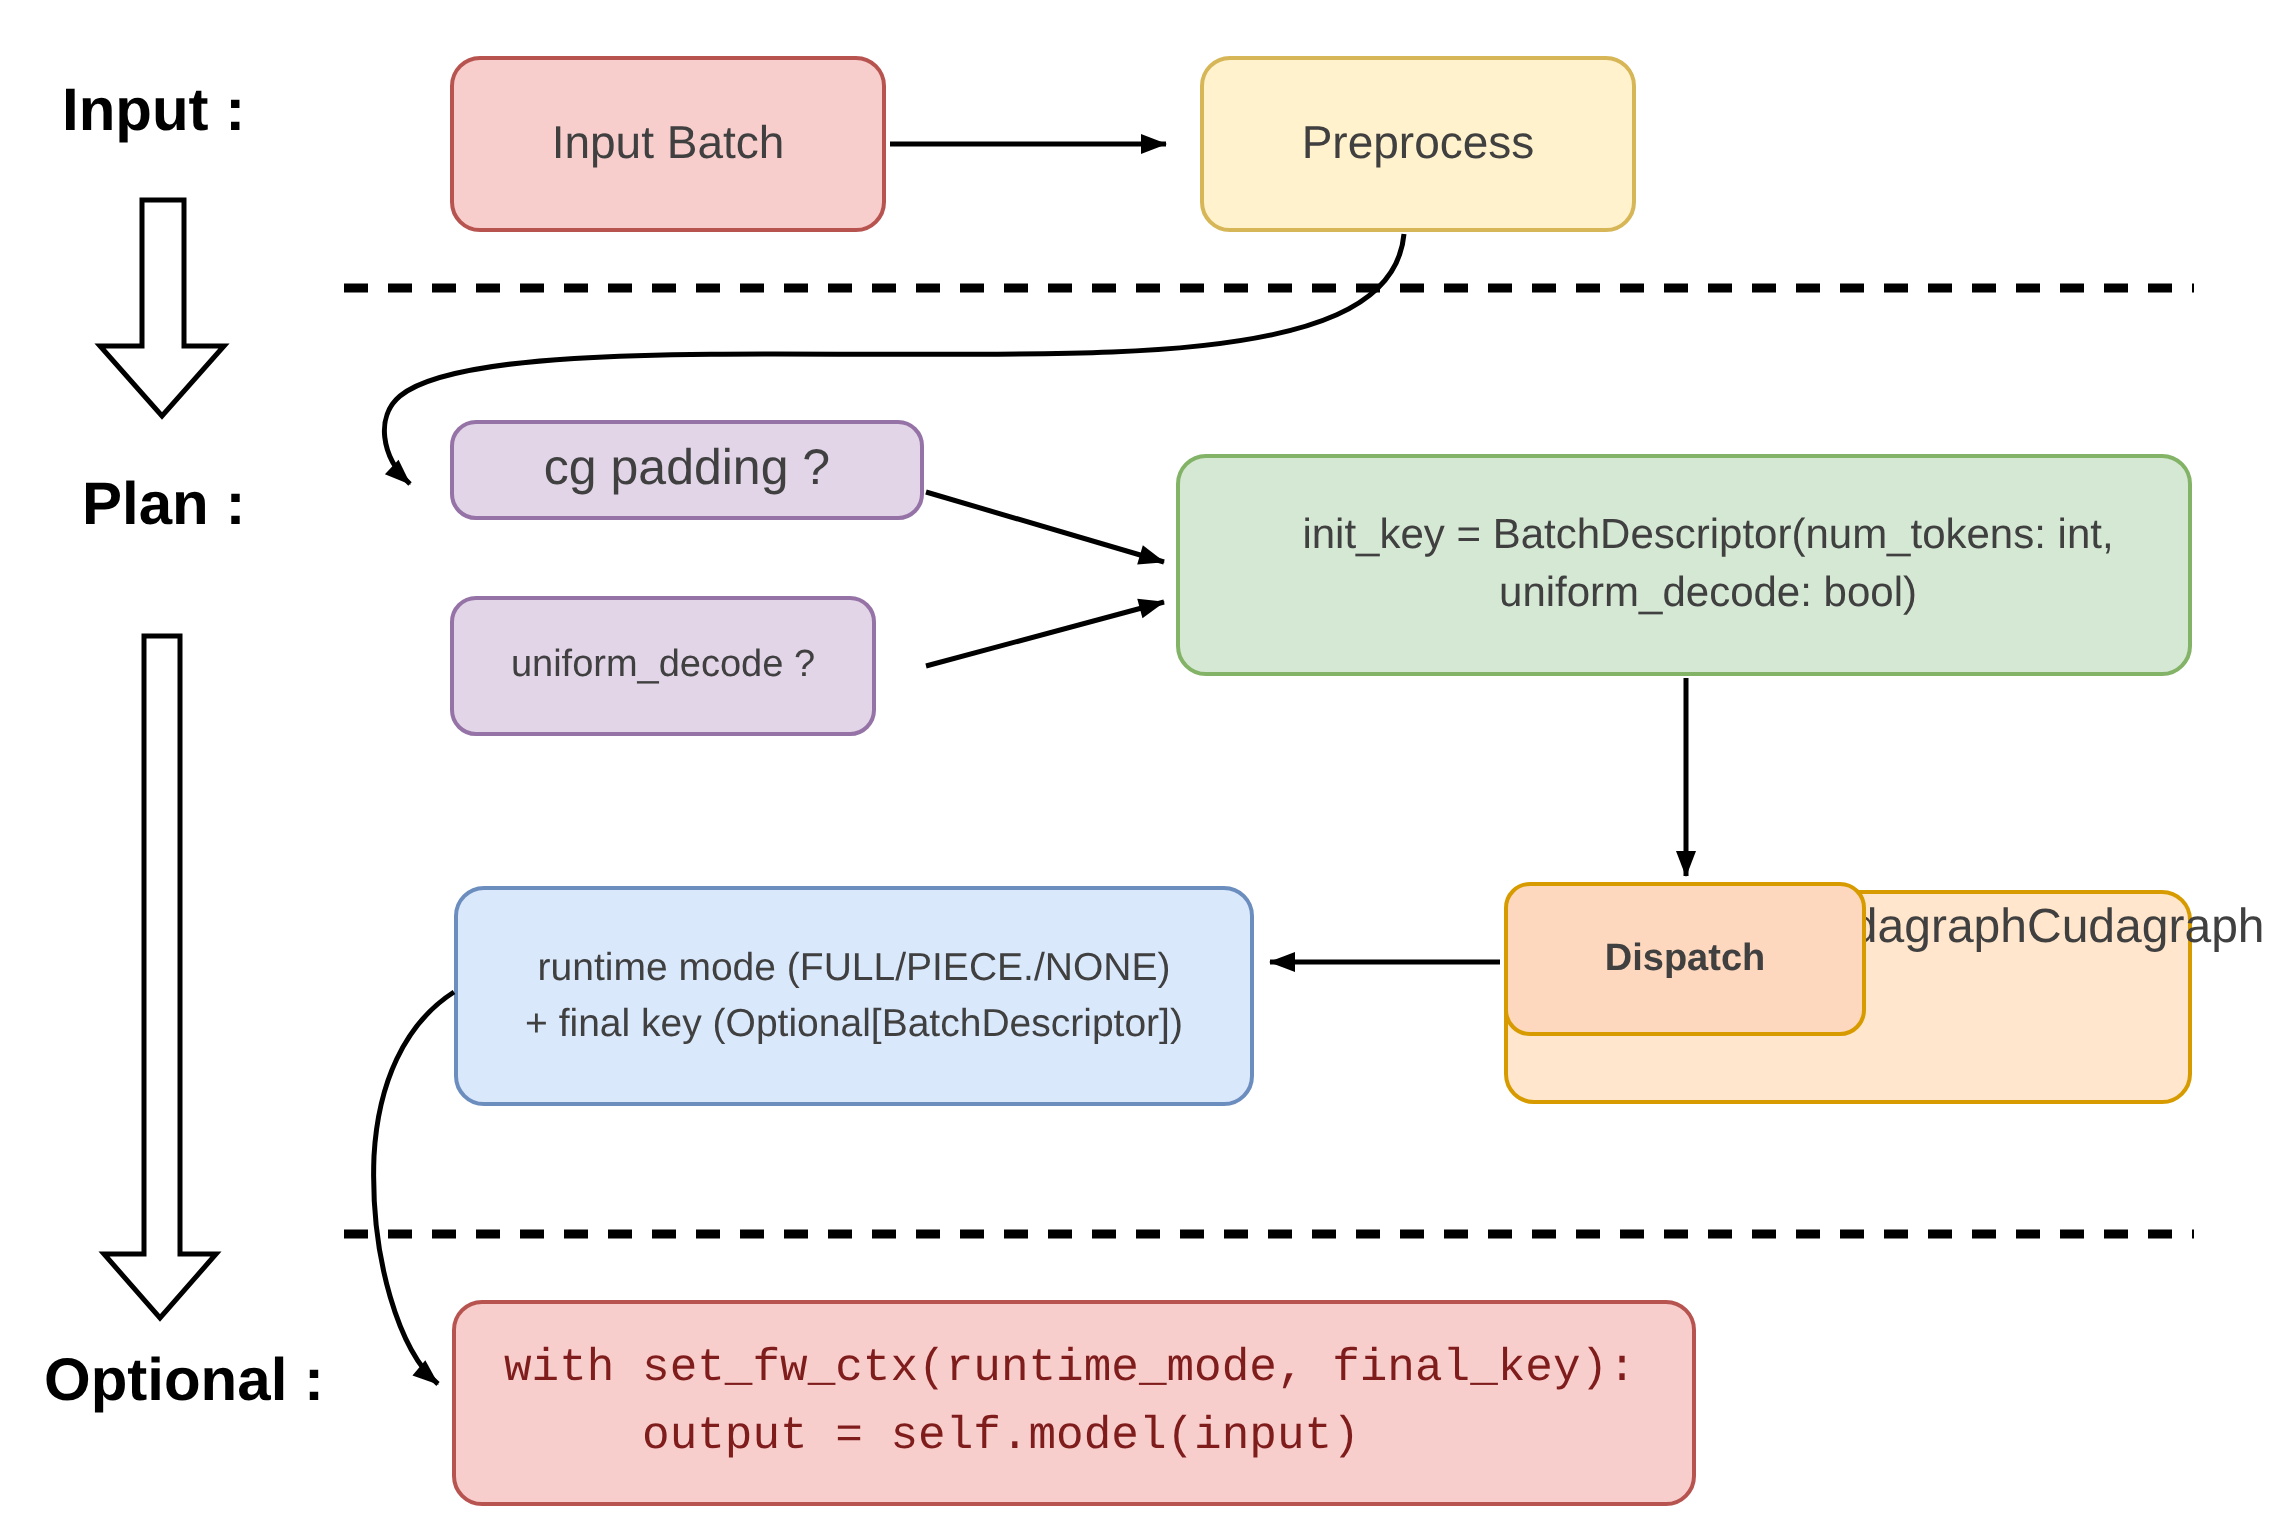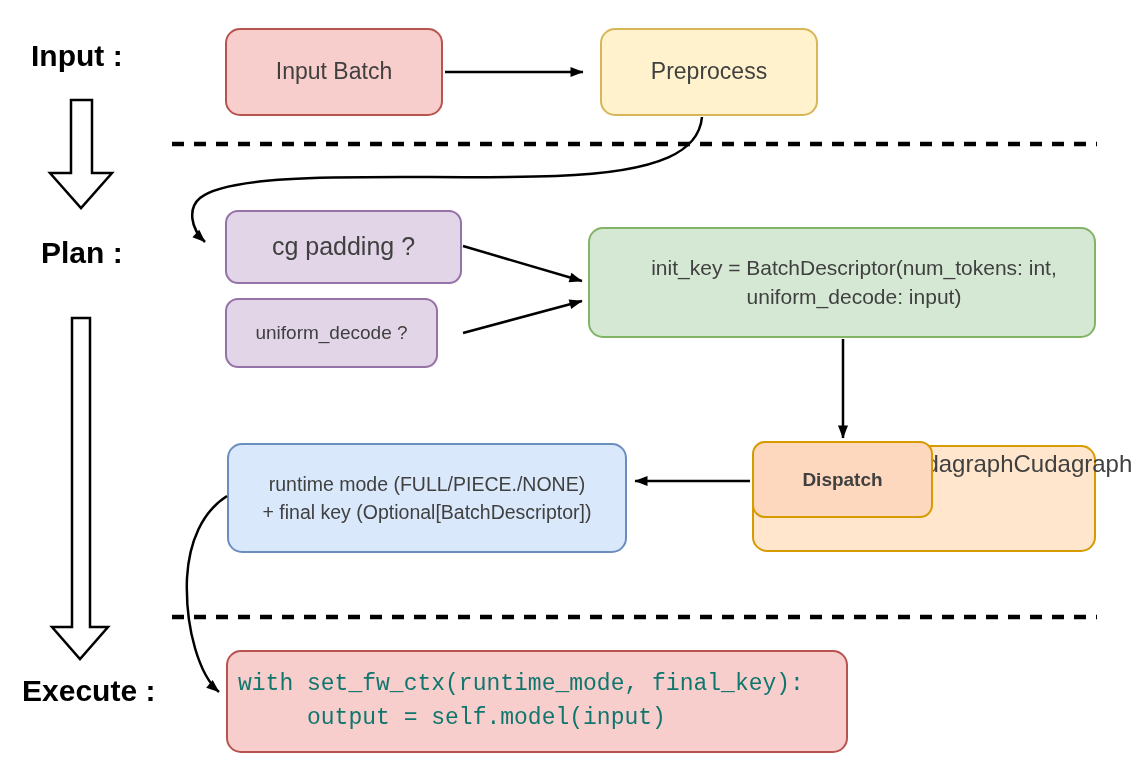--- a/index.html
+++ b/index.html
@@ -11,23 +11,23 @@
     position:absolute; font-weight:bold; font-size:30px; color:#000;
     white-space:nowrap; line-height:1;text-align:right;
   }
   .node {
     position:absolute; box-sizing:border-box; border:2px solid #000;
     border-radius:15px; display:flex; flex-direction:column;
     align-items:center; justify-content:center; text-align:center;
     color:#404040; line-height:1.35; white-space:nowrap;
   }
   .node.code {
-    font-family:"Liberation Mono", monospace; color:#0f766e;
+    font-family:"Liberation Mono", monospace; color:#7f1d1d;
     align-items:flex-start; text-align:left; white-space:pre;
-    padding-left:10px; line-height:1.45;
+    padding-left:24px; line-height:1.45;
   }
   .cud-label {
     position:absolute; left:182px; top:0; width:155px; height:100%;
     display:flex; flex-direction:row; justify-content:center;
     text-align:center; font-size:24px; line-height:1.4;
   }
   svg.overlay {
     position:absolute; left:0; top:0; width:1142px; height:770px;
     pointer-events:none;
   }
@@ -35,41 +35,41 @@
   .dashed { stroke:#000; stroke-width:4.5; stroke-dasharray:12 10; fill:none; }
   .hollow { fill:#ffffff; stroke:#000; stroke-width:2.5; }
 </style>
 </head>
 <body>
 
 <div class="canvas">
 
   <div class="section-label" style="left:31px;top:41px">Input :</div>
   <div class="section-label" style="left:41px;top:238px">Plan :</div>
-  <div class="section-label" style="left:22px;top:676px">Execute :</div>
+  <div class="section-label" style="left:22px;top:676px">Optional :</div>
 
   <div class="node" style="left: 225px; top: 28px; width: 218px; height: 88px; font-size: 23px; background-color: rgb(248, 206, 204); border-color: rgb(184, 84, 80);">
     <div>Input Batch</div>
   </div>
 
   <div class="node" style="left: 588px; top: 28px; width: 218px; height: 88px; font-size: 23px; background-color: rgb(255, 242, 204); border-color: rgb(214, 182, 86); margin-left: 12px;">
     <div>Preprocess</div>
   </div>
 
-  <div class="node" style="left: 225px; top: 210px; width: 237px; height: 74px; font-size: 25px; border-radius: 13px; background-color: rgb(225, 213, 231); border-color: rgb(150, 115, 166);">
+  <div class="node" style="left: 225px; top: 210px; width: 237px; height: 50px; font-size: 25px; border-radius: 13px; background-color: rgb(225, 213, 231); border-color: rgb(150, 115, 166);">
     <div>cg padding ?</div>
   </div>
 
   <div class="node" style="left: 225px; top: 298px; width: 213px; height: 70px; font-size: 19px; border-radius: 13px; background-color: rgb(225, 213, 231); border-color: rgb(150, 115, 166);">
     <div>uniform_decode ?</div>
   </div>
 
   <div class="node" style="left: 588px; top: 227px; width: 508px; height: 111px; font-size: 21px; background-color: rgb(213, 232, 212); border-color: rgb(130, 179, 102); padding-left: 24px;">
     <div>init_key = BatchDescriptor(num_tokens: int,</div>
-    <div>uniform_decode: input)</div>
+    <div>uniform_decode: bool)</div>
   </div>
 
   <div class="node" style="left: 752px; top: 445px; width: 344px; height: 107px; background-color: rgb(255, 230, 204); border-color: rgb(215, 155, 0);">
     <div class="cud-label">
       <div>Cudagraph</div>
       <div>Cudagraph</div>
     </div>
   </div>
 
   <div class="node" style="left: 752px; top: 441px; width: 181px; height: 77px; font-size: 19px; border-radius: 13px; background-color: rgb(253, 216, 190); border-color: rgb(215, 155, 0); font-weight: bold;">

